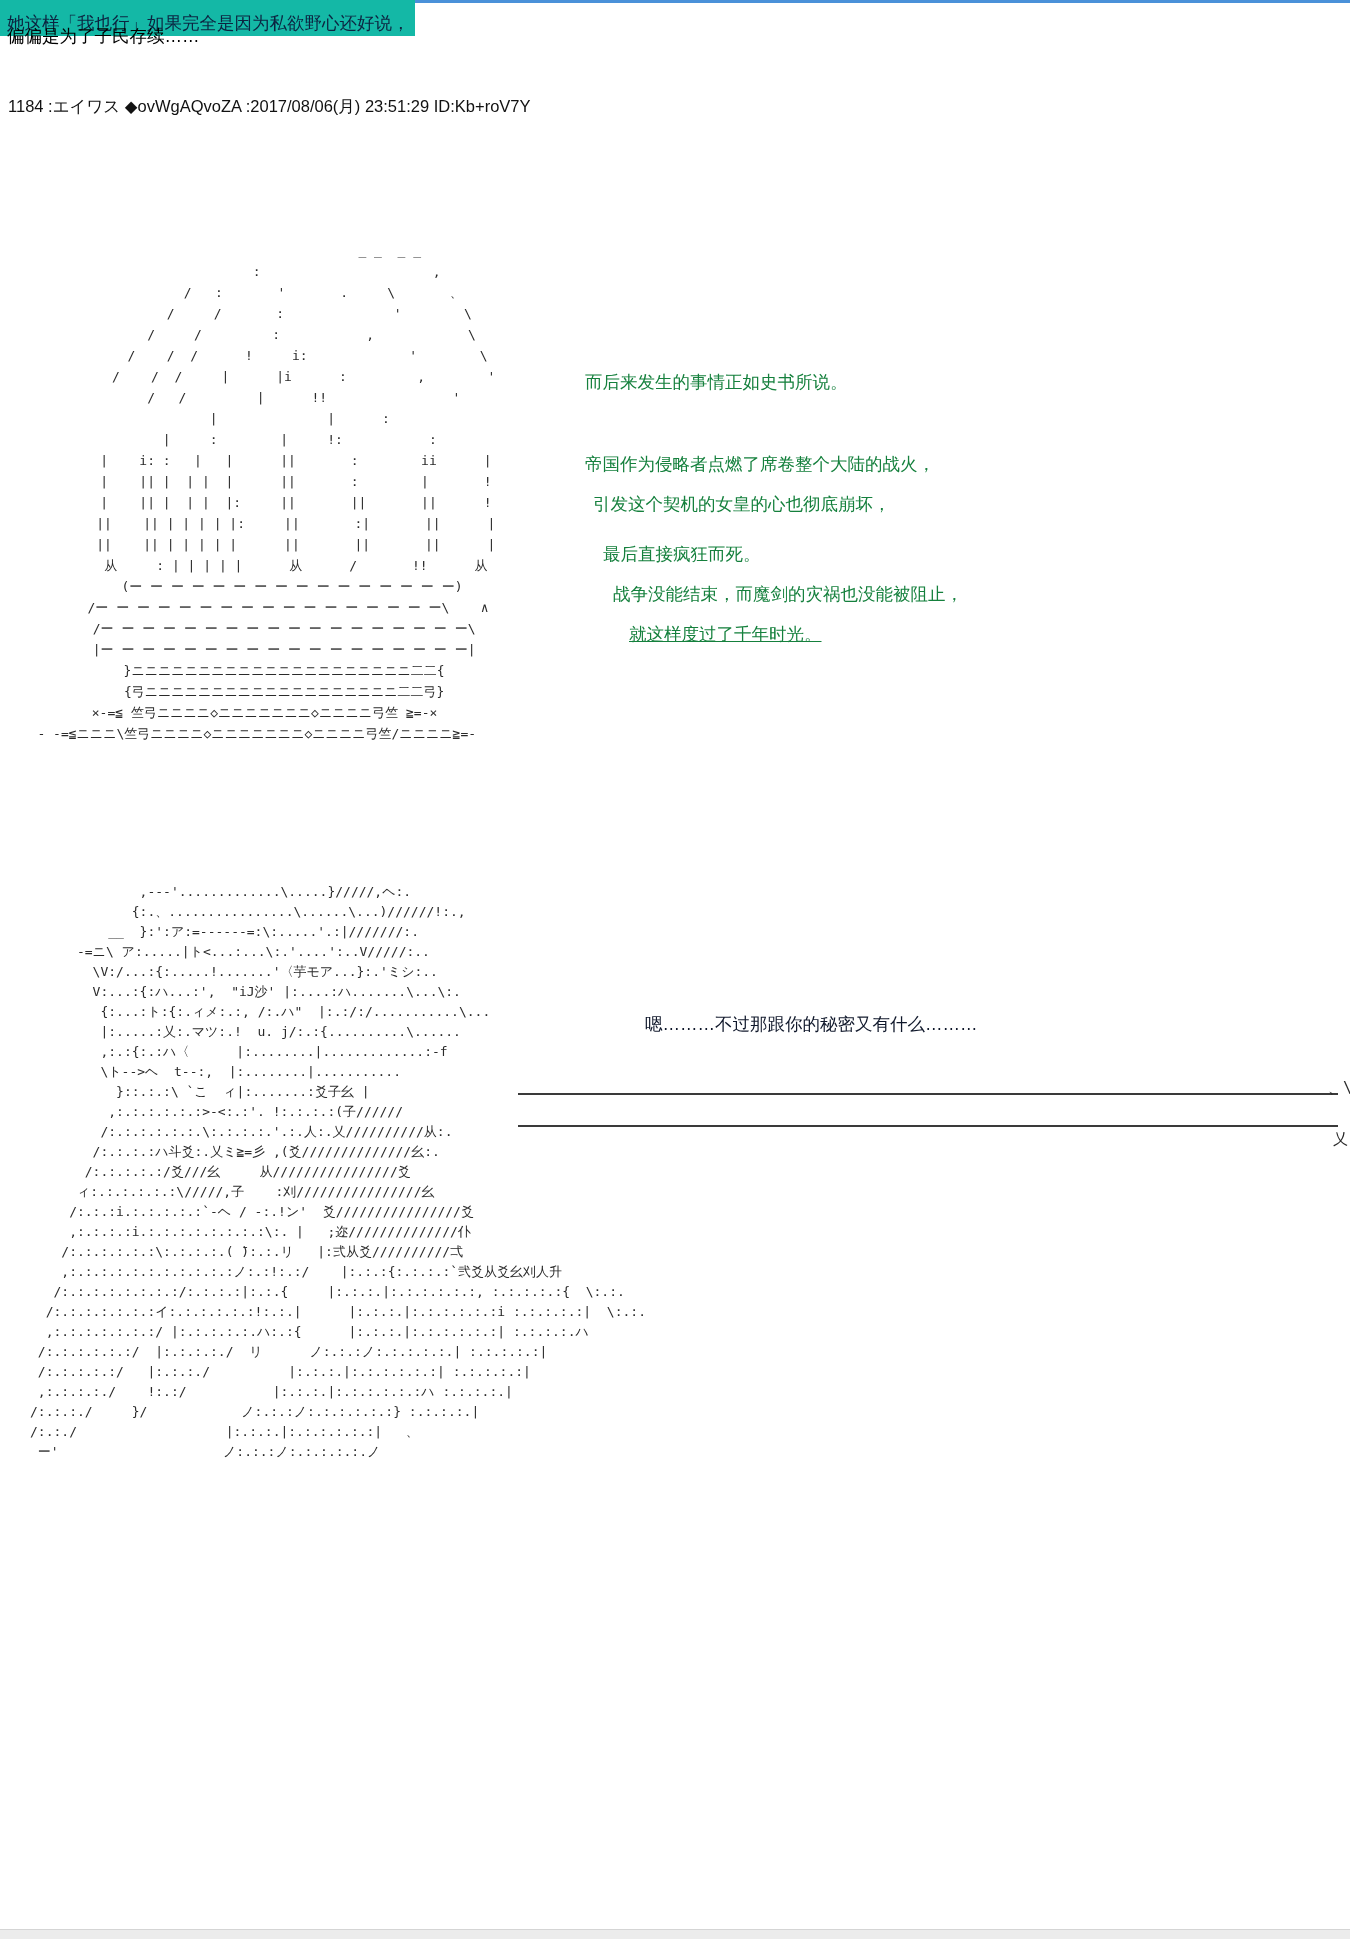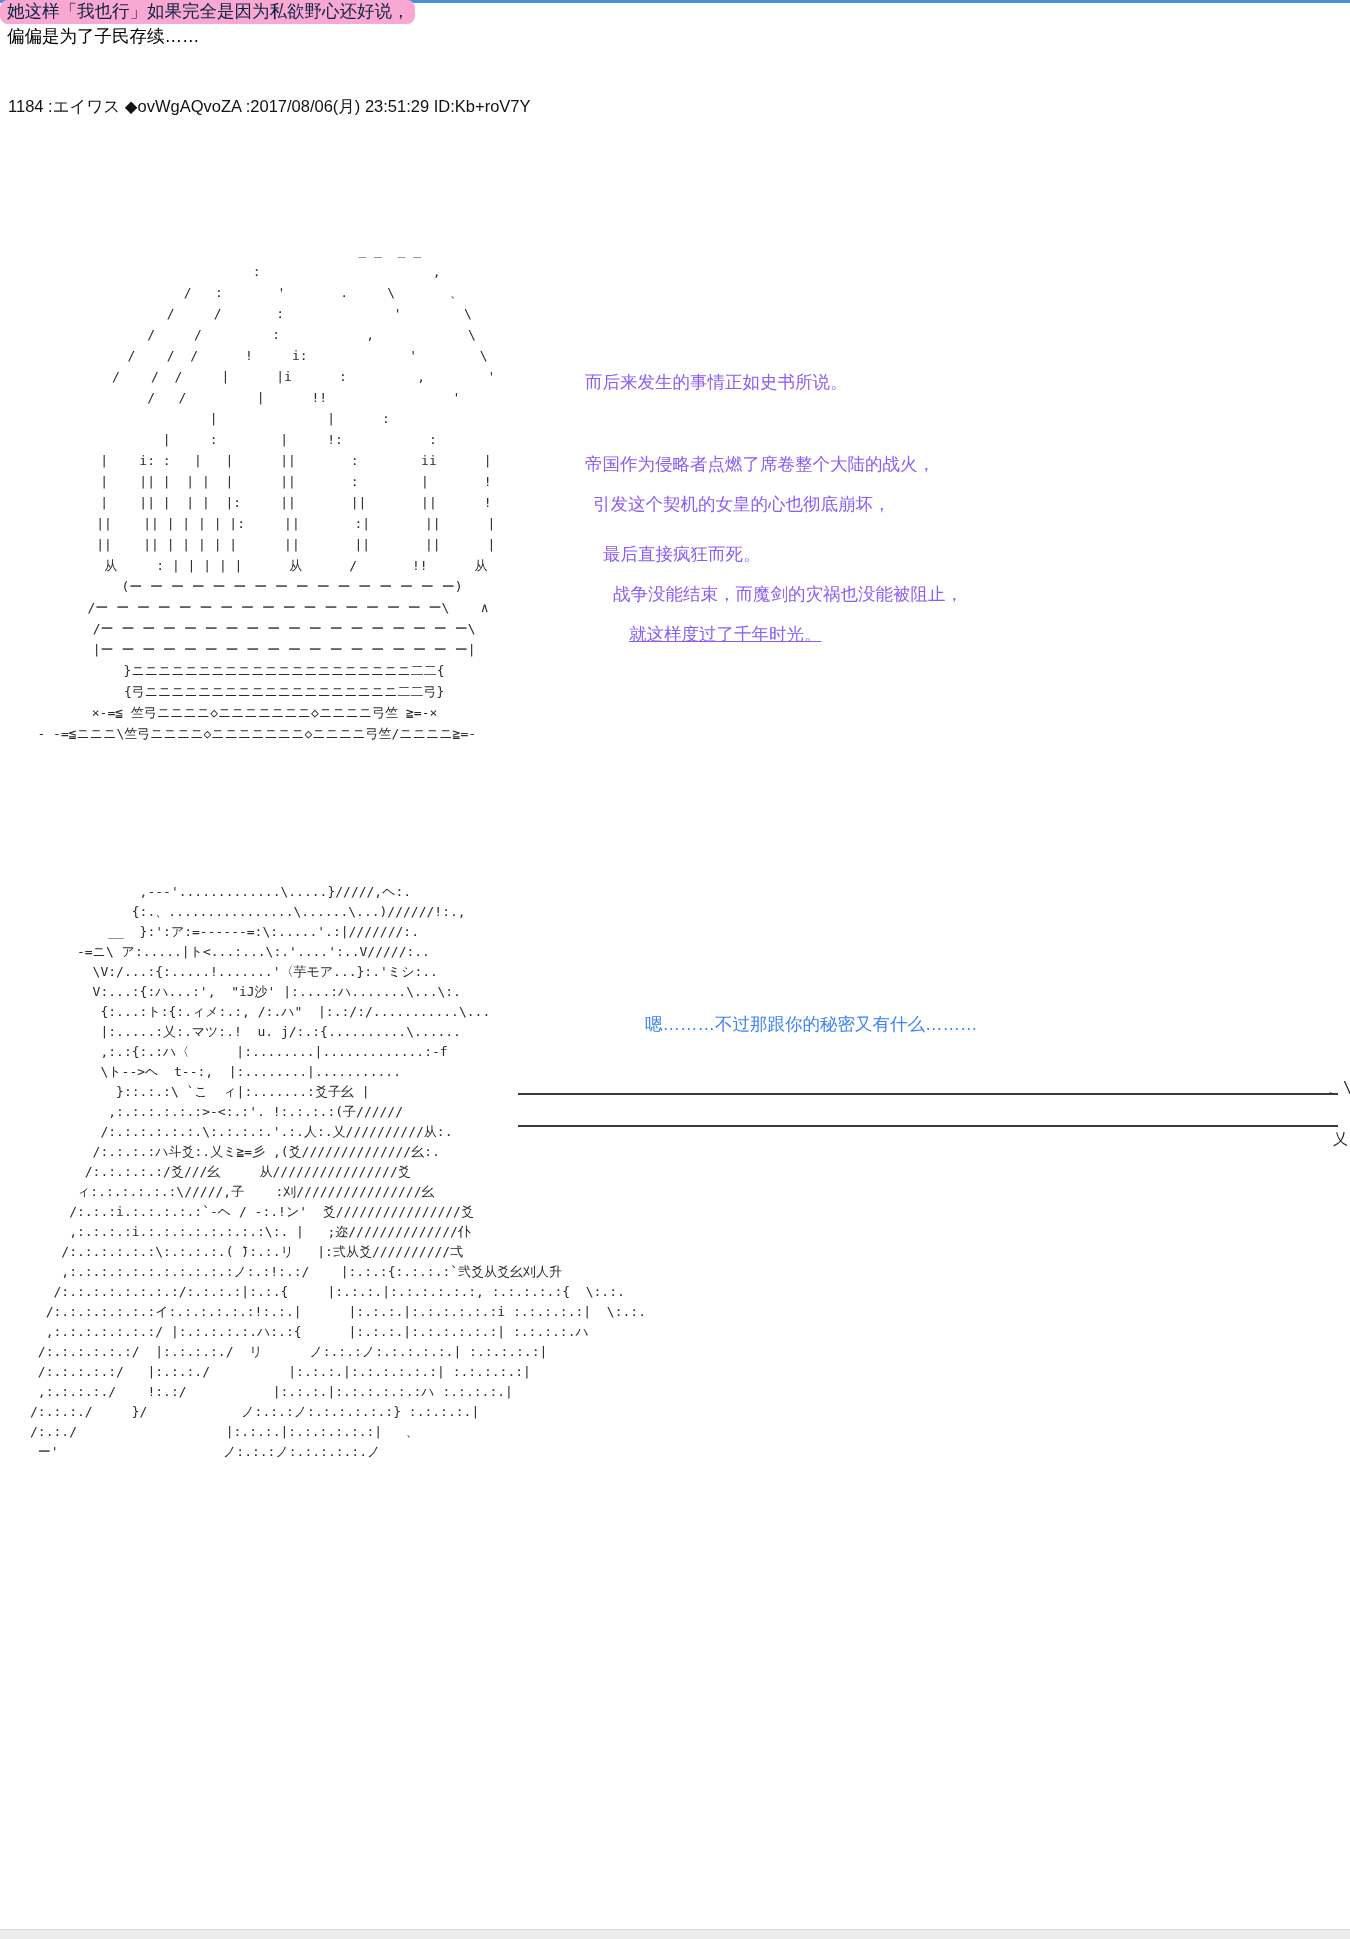--- a/index.html
+++ b/index.html
@@ -15,24 +15,23 @@
 
   
   .top-sel-bar {
     position: absolute; top: 0; left: 0;
     width: 100%; height: 3px;
     background: #4a91d9;
   }
   .quote-line-1 {
     position: absolute; top: 0; left: 0;
     font-size: 17.5px; line-height: 22px;
-    background: #f9a8d4; color: #0c2340;
-    padding: 0 5px 2px 7px;
+    background: #14b8a6; color: #0c2340;
+    padding: 12px 5px 2px 7px;
     white-space: pre;
-    border-radius: 8px;
   }
   .quote-line-2 {
     position: absolute; top: 25px; left: 7px;
     font-size: 17.5px; line-height: 22px;
     color: #000000;
     white-space: pre;
   }
 
   
   .post-header {
@@ -53,35 +52,35 @@
     font-size: 13px; line-height: 21px; text-align: center;
   }
   .aa-character {
     top: 882px; left: 30px;
     font-size: 13px; line-height: 20px;
   }
 
   
   .narration {
     position: absolute; top: 370px; left: 585px;
-    font-size: 17.5px; color: #8b5cf6;
+    font-size: 17.5px; color: #15803d;
   }
   .narration .nline { line-height: 24px; margin-bottom: 16px; white-space: pre; }
   .narration .nline.first { margin-bottom: 58px; }
   .narration .ind-0 { padding-left: 0; }
   .narration .ind-1 { padding-left: 0; }
   .narration .ind-2 { padding-left: 8px; margin-top: 6px; }
   .narration .ind-3 { padding-left: 18px; margin-top: 26px; }
   .narration .ind-4 { padding-left: 28px; }
   .narration .ind-5 { padding-left: 44px; text-decoration: underline; }
 
   
   .dialogue {
     position: absolute; top: 1012px; left: 645px;
-    font-size: 17.5px; color: #3b82f6;
+    font-size: 17.5px; color: #0f172a;
     white-space: pre;
   }
 
   
   .callout {
     position: absolute; top: 1093px; left: 518px;
     width: 820px;
     border-top: 2px solid #3a3a3a;
     border-bottom: 2px solid #3a3a3a;
     background: #ffffff;

